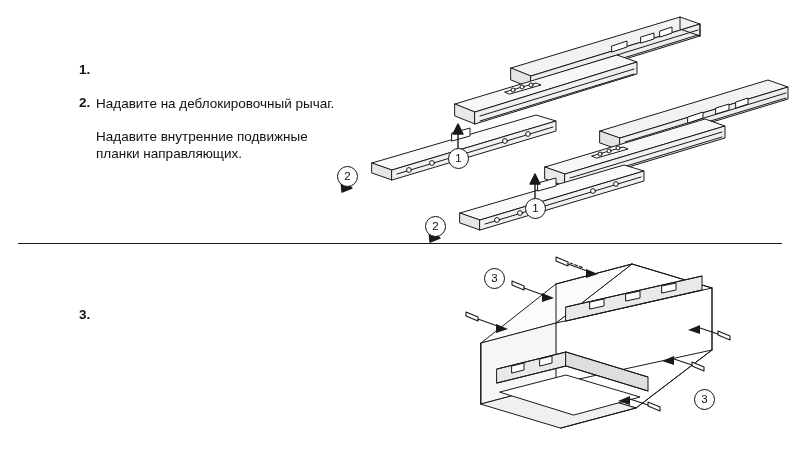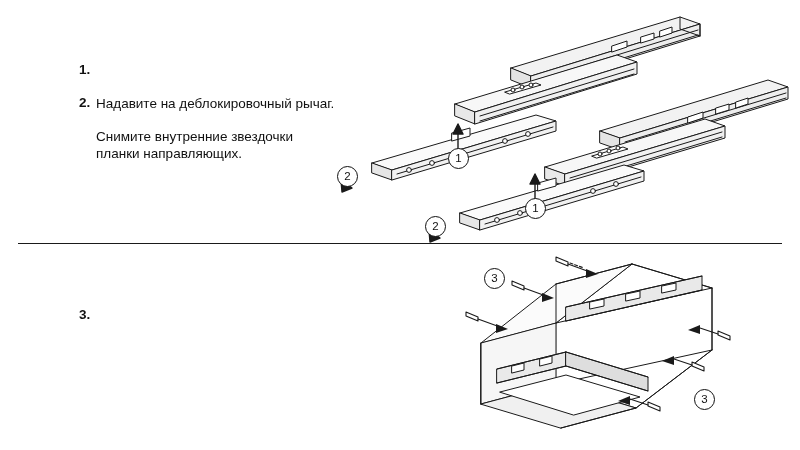--- a/index.html
+++ b/index.html
@@ -71,21 +71,21 @@
 
 <div id="page">
 
   <div class="step-block" id="step1">
     <span class="step-num">1.</span>
     <span class="step-text">Надавите на деблокировочный рычаг.</span>
   </div>
 
   <div class="step-block" id="step2">
     <span class="step-num">2.</span>
-    <span class="step-text">Снимите внутренние звездочки
+    <span class="step-text">Надавите внутренние подвижные
 планки направляющих.</span>
   </div>
 
   <div class="divider"></div>
 
   <div class="step-block" id="step3">
     <span class="step-num">3.</span>
   </div>
 
   <svg class="svg-layer" viewBox="0 0 800 450">

